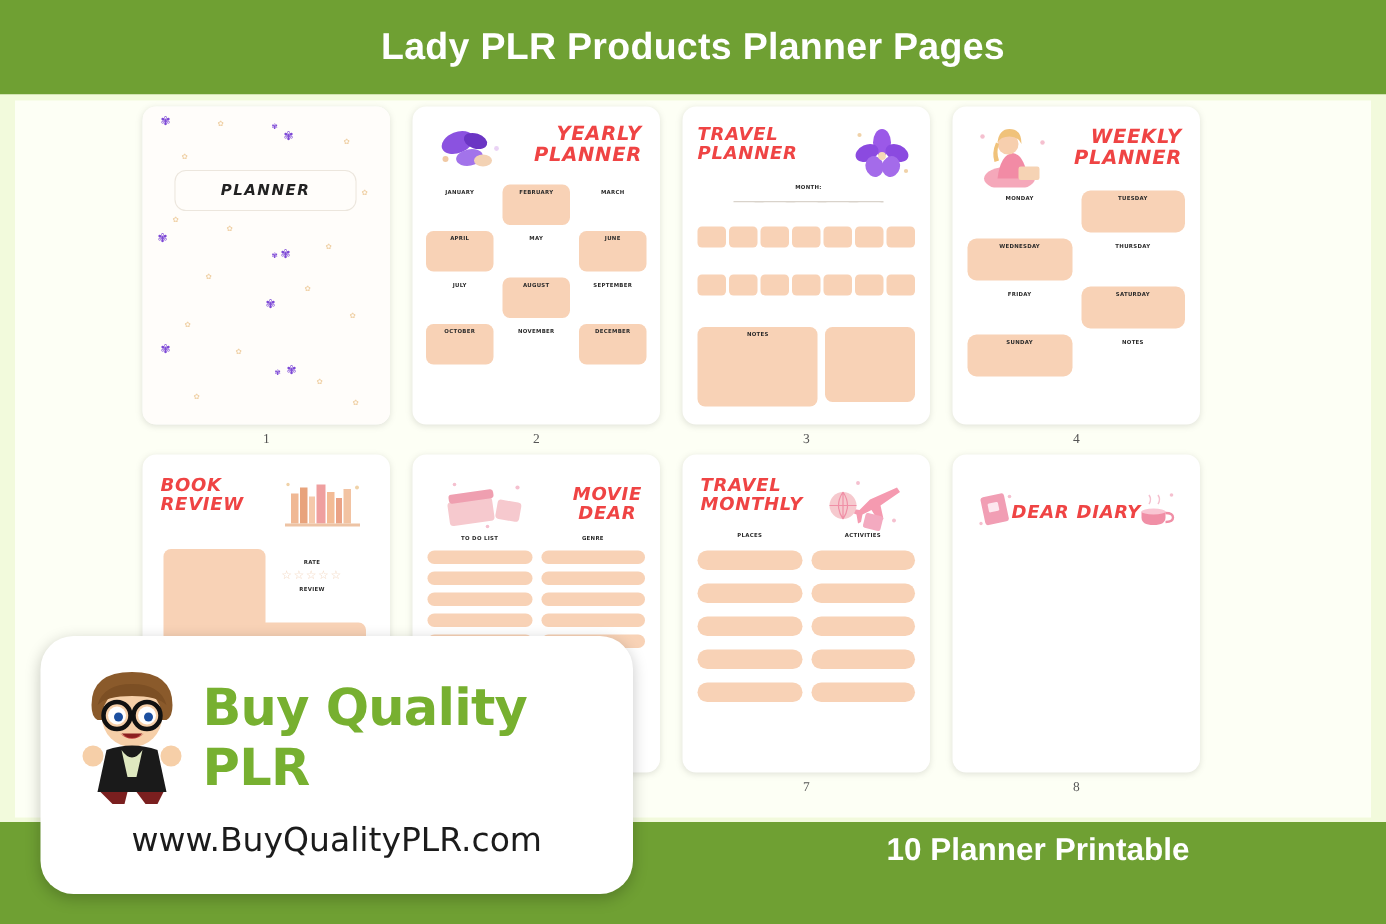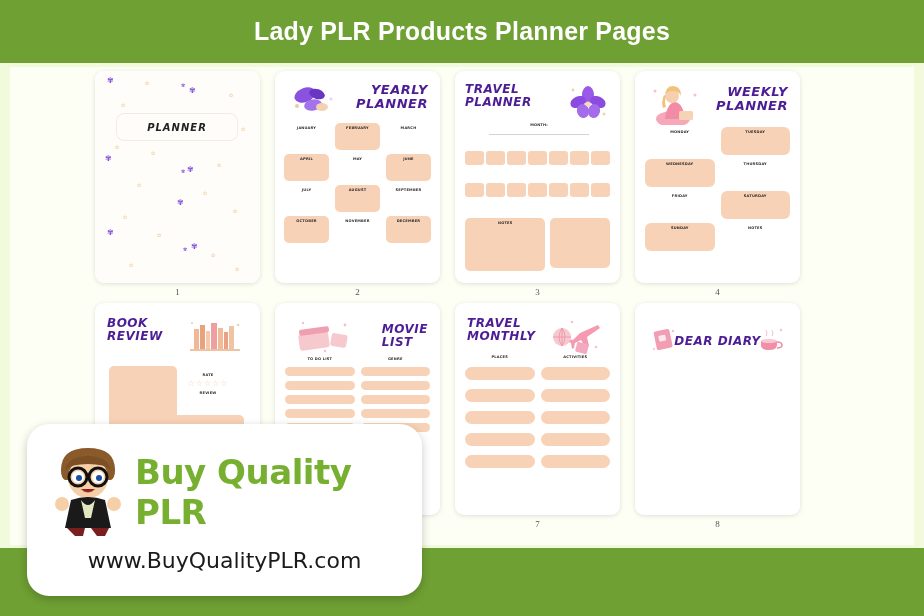--- a/index.html
+++ b/index.html
@@ -44,21 +44,21 @@
   .pagenum{
     text-align:center;font-size:9px;color:#555;
     margin-top:4px;font-family:"Liberation Serif",serif;
   }
   .inner{position:absolute;left:8px;top:8px;right:8px;bottom:8px;}
 
   
   .ptitle{
     font-family:"DejaVu Sans",sans-serif;
     font-style:italic;font-weight:bold;
-    color:#4c1d95;line-height:1.08;letter-spacing:.5px;
+    color:#ef4444;line-height:1.08;letter-spacing:.5px;
   }
   .t-big{font-size:13px;}
   .t-mid{font-size:12px;}
   .lbl{
     font-size:3.6px;font-weight:bold;color:#2b2b2b;
     text-align:center;letter-spacing:.2px;
     font-family:"DejaVu Sans",sans-serif;
   }
   .peach{background:#f8d2b6;}
   .white{background:#ffffff;}
@@ -420,23 +420,23 @@
       <div class="page">
         <div class="inner">
           <svg width="60" height="38" style="position:absolute;left:12px;top:6px">
             <rect x="4" y="16" width="30" height="16" rx="2.5" fill="#f6c9ce" transform="rotate(-8 19 24)"></rect>
             <rect x="4" y="11" width="30" height="6" rx="2" fill="#ef9fb0" transform="rotate(-8 19 14)"></rect>
             <rect x="36" y="17" width="16" height="13" rx="2.5" fill="#f6c9ce" transform="rotate(10 44 23)"></rect>
             <circle cx="50" cy="8" r="1.4" fill="#f5c0cf"></circle>
             <circle cx="8" cy="6" r="1.2" fill="#f5c0cf"></circle>
             <circle cx="30" cy="34" r="1.2" fill="#f5c0cf"></circle>
           </svg>
-          <div style="position:absolute;right:4px;top:12px;text-align:left">
+          <div style="position:absolute;right:4px;top:12px;text-align:center">
             <div class="ptitle t-mid">MOVIE</div>
-            <div class="ptitle t-mid">LIST</div>
+            <div class="ptitle t-mid">DEAR</div>
           </div>
           <div style="position:absolute;left:2px;top:46px;right:2px;display:grid;grid-template-columns:1fr 1fr;gap:6px">
             <div class="colhead">TO DO LIST</div>
             <div class="colhead">GENRE</div>
           </div>
           <div class="two-col" style="top:56px">
             <div class="pill"></div>
               <div class="pill"></div>
             <div class="pill"></div>
               <div class="pill"></div>
@@ -508,20 +508,21 @@
         </div>
       </div>
       <div class="pagenum">8</div>
     </div>
 
   </div>
 </div>
 
 <div class="footer">
   <div class="footer-text">
+    <div>10 Planner Printable</div>
   </div>
 </div>
 
 <div class="logo-card">
   <svg class="mascot" viewBox="0 0 74 92">
     <path d="M10 26 q0-22 27-22 q27 0 27 22 q0 8-4 10 H14 q-4-2-4-10z" fill="#8a5a2b"></path>
     <circle cx="37" cy="34" r="20" fill="#f6cfa8"></circle>
     <path d="M14 26 q4-14 23-14 q19 0 23 14 q-6-6-23-6 q-17 0-23 6z" fill="#7c4f24"></path>
     <circle cx="27" cy="33" r="9" fill="none" stroke="#111" stroke-width="3"></circle>
     <circle cx="47" cy="33" r="9" fill="none" stroke="#111" stroke-width="3"></circle>

